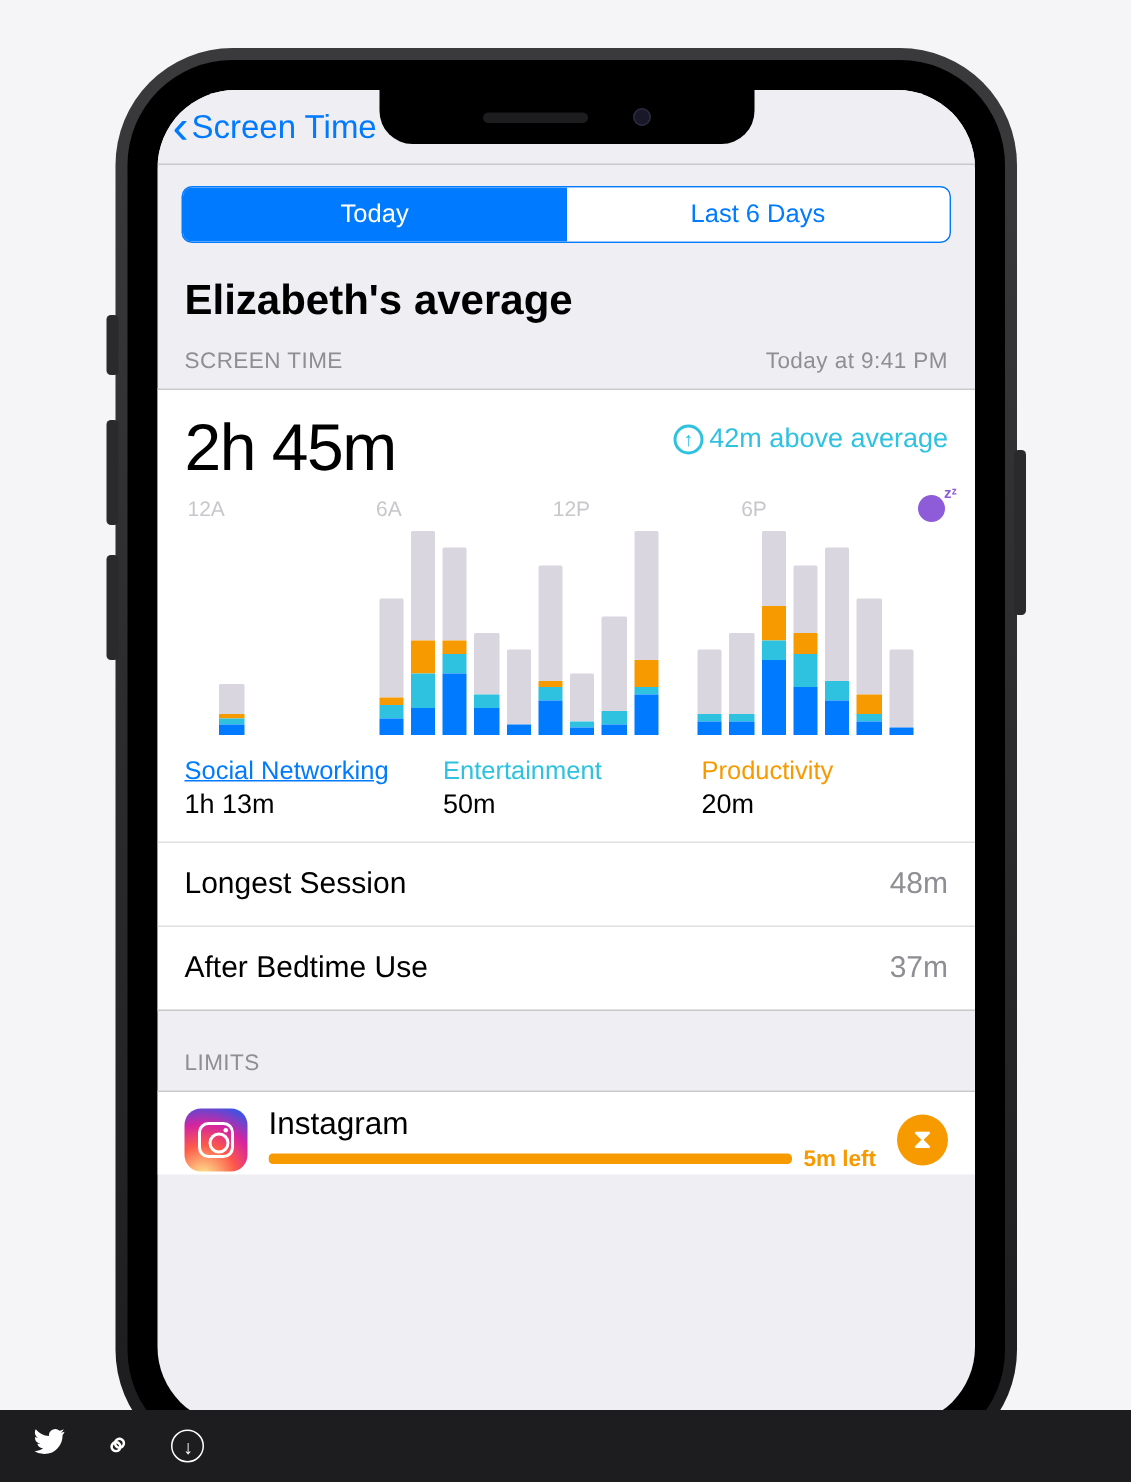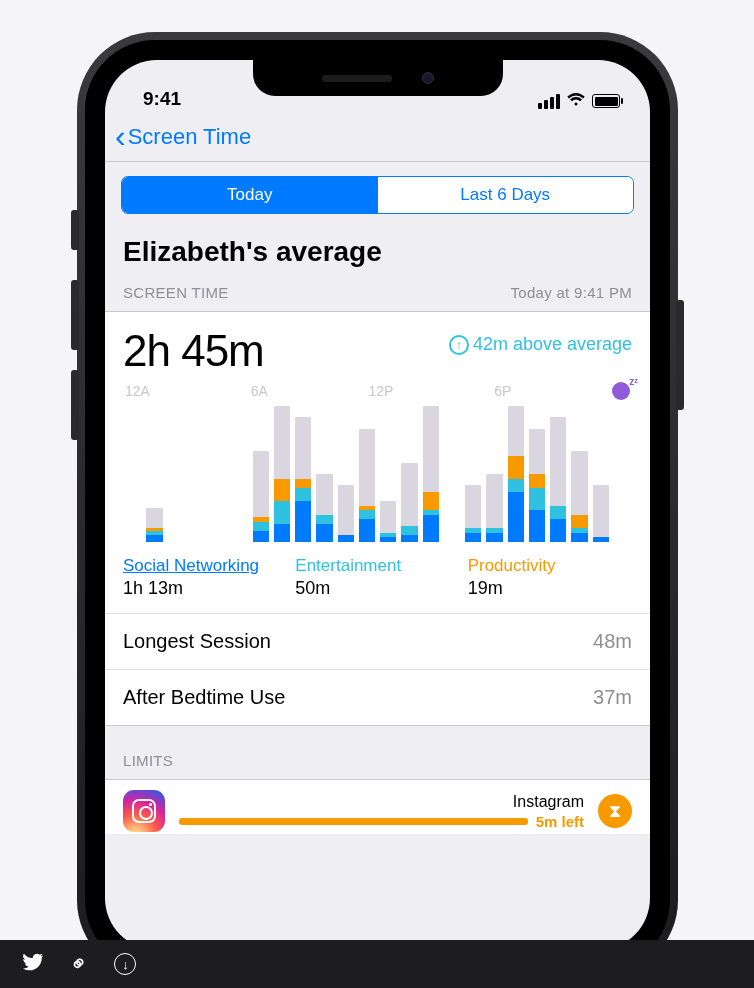--- a/index.html
+++ b/index.html
@@ -169,21 +169,21 @@
   }
   .ig-icon{
     width:42px;height:42px;border-radius:11px;
     background:radial-gradient(circle at 30% 110%,#fdf497 0%,#fd5949 40%,#d6249f 65%,#285AEB 95%);
     display:flex;align-items:center;justify-content:center;
   }
   .ig-icon .sq{width:24px;height:24px;border:2.5px solid #fff;border-radius:7px;position:relative;}
   .ig-icon .sq::after{content:"";position:absolute;top:5px;left:5px;width:10px;height:10px;border:2.5px solid #fff;border-radius:50%;}
   .ig-icon .sq::before{content:"";position:absolute;top:2px;right:2px;width:3px;height:3px;background:#fff;border-radius:50%;}
   .limit-main{flex:1;overflow:hidden;}
-  .limit-name{font-size:16px;color:#000;text-align:right;}
+  .limit-name{font-size:21px;color:#000;}
   .limit-bar-row{display:flex;align-items:center;gap:8px;margin-top:2px;font-weight:bold;}
   .limit-bar{height:7px;background:var(--ios-orange);border-radius:3px;}
   .limit-left{color:var(--ios-orange);font-size:15px;white-space:nowrap;}
   .hourglass{
     width:34px;height:34px;border-radius:50%;background:var(--ios-orange);
     display:flex;align-items:center;justify-content:center;color:#fff;font-size:18px;
   }
 
   
   .share{
@@ -204,39 +204,20 @@
   <div class="side-btn side-l2"></div>
   <div class="side-btn side-l3"></div>
   <div class="side-btn side-r"></div>
 
   <div class="screen">
     <div class="notch">
       <span class="speaker"></span>
       <span class="cam"></span>
     </div>
 
-    <div class="status">
-      <span>9:41</span>
-      <span class="status-right">
-        <span class="cell">
-            <i></i>
-            <i></i>
-            <i></i>
-            <i></i>
-          </span>
-        <span class="wifi">
-          <svg width="20" height="14" viewBox="0 0 20 14">
-              <path fill="#000" d="M10 12.5a1.5 1.5 0 100-3 1.5 1.5 0 000 3zm4.2-4.2a6 6 0 00-8.4 0L4 6.5a8.5 8.5 0 0112 0zM1.3 3.8A12.3 12.3 0 0110 0c3.3 0 6.3 1.3 8.7 3.8L17 5.6A9.8 9.8 0 0010 2.5 9.8 9.8 0 003 5.6z"></path>
-            </svg>
-        </span>
-        <span class="batt">
-            <i></i>
-          </span>
-      </span>
-    </div>
 
     <div class="nav">
       <span class="chev">‹</span>
       <span class="title">Screen Time</span>
     </div>
 
     <div class="content">
       <div class="seg">
         <div class="active">Today</div>
         <div>Last 6 Days</div>
@@ -373,21 +354,21 @@
             <div class="L L1">
               <div class="cat">Social Networking</div>
               <div class="val">1h 13m</div>
             </div>
             <div class="L L2">
               <div class="cat">Entertainment</div>
               <div class="val">50m</div>
             </div>
             <div class="L L3">
               <div class="cat">Productivity</div>
-              <div class="val">19m</div>
+              <div class="val">20m</div>
             </div>
           </div>
         </div>
 
         <div class="row">
           <span>Longest Session</span>
           <span class="v">48m</span>
         </div>
         <div class="row">
           <span>After Bedtime Use</span>

